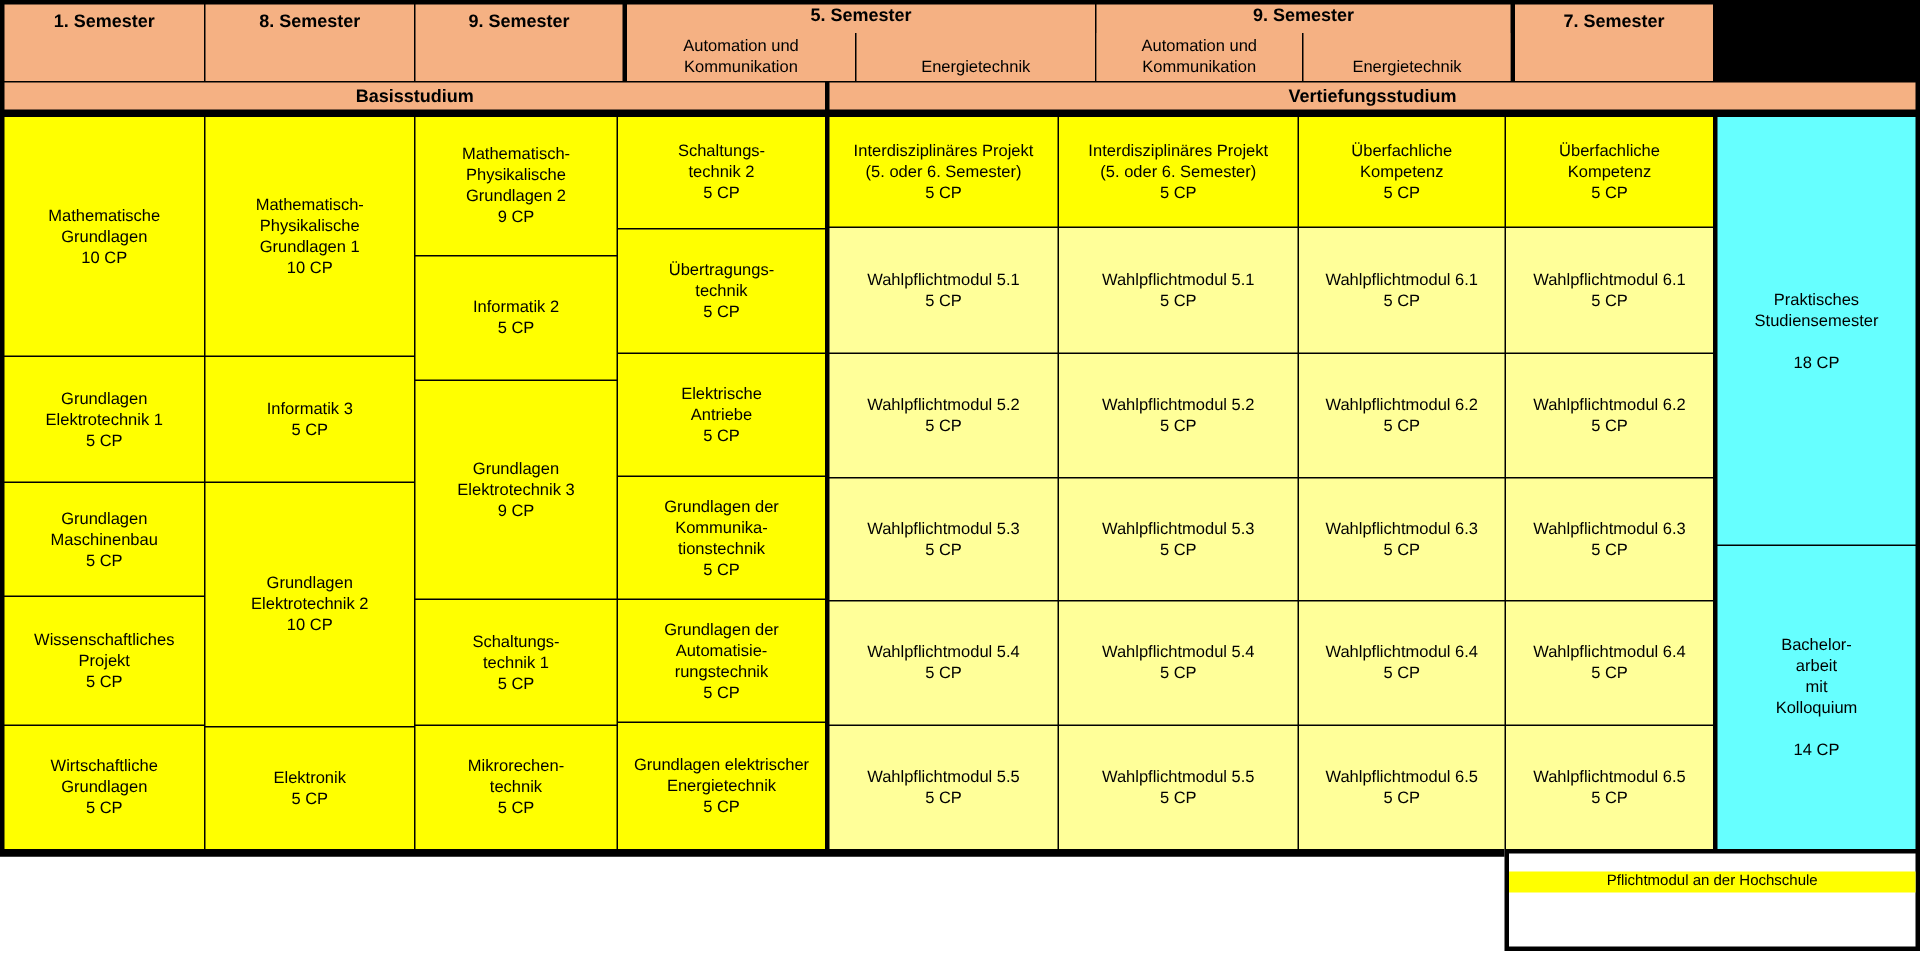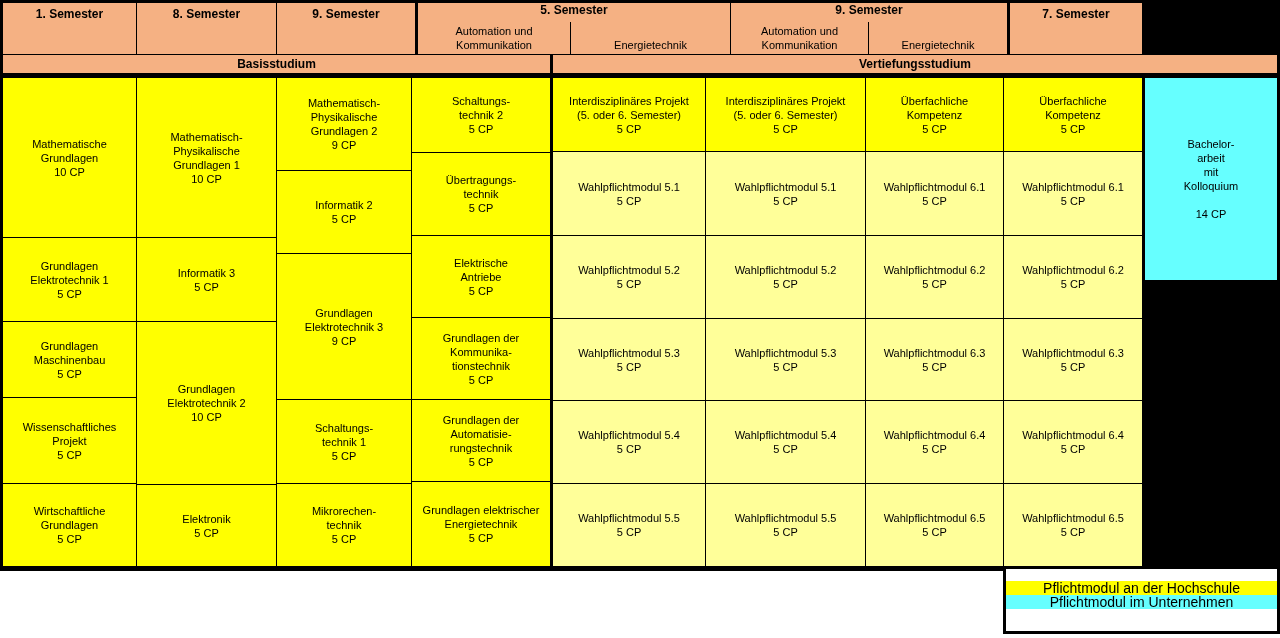--- a/index.html
+++ b/index.html
@@ -29,21 +29,21 @@
         text-align:center;font-size:11px;line-height:14px;box-sizing:border-box;padding:2px;}
   .p{background:#FFFF00;}   
   .w{background:#FFFF99;}   
   .c{background:#66FFFF;}   
   .tight{justify-content:center;}
   .mid{justify-content:center;row-gap:14px;}
   .mname{white-space:pre-line;}
   
   .legend{position:absolute;left:1003px;top:566px;width:277px;height:68px;box-sizing:border-box;
           border:3px solid #000;background:#fff;padding-top:12px;}
-  .lbar{height:14px;line-height:14px;font-size:14px;text-align:center;}
+  .lbar{height:14px;line-height:14px;font-size:10px;text-align:center;}
   .lbar.p{background:#FFFF00;} .lbar.w{background:#FFFF99;} .lbar.c{background:#66FFFF;}
 </style>
 </head>
 <body>
 
 <div class="page">
   <div class="studyplan">
 
     <div class="hrow1">
       <div class="hcell sem" style="width:133px">1. Semester</div>
@@ -303,29 +303,33 @@
         </div>
         <div class="cell w" style="height:82px">
           <div class="mname">Wahlpflichtmodul 6.5</div>
             <div class="mcp">5 CP</div>
         </div>
       </div>
 
       <div class="vdiv"></div>
 
       <div class="col" style="width:132px">
+        <div class="cell c mid" style="height:285px">
+          <div class="mname">Praktisches
+Studiensemester</div>
+            <div class="mcp">18 CP</div>
+        </div>
         <div class="cell c mid" style="height:202px">
           <div class="mname">Bachelor-
 arbeit
 mit
 Kolloquium</div>
             <div class="mcp">14 CP</div>
         </div>
       </div>
 
     </div>
   </div>
 
   <div class="legend">
     <div class="lbar p">Pflichtmodul an der Hochschule</div>
-    <div class="lbar c">Pflichtmodul im Unternehmen</div>
   </div>
 </div>
 
 </body></html>

